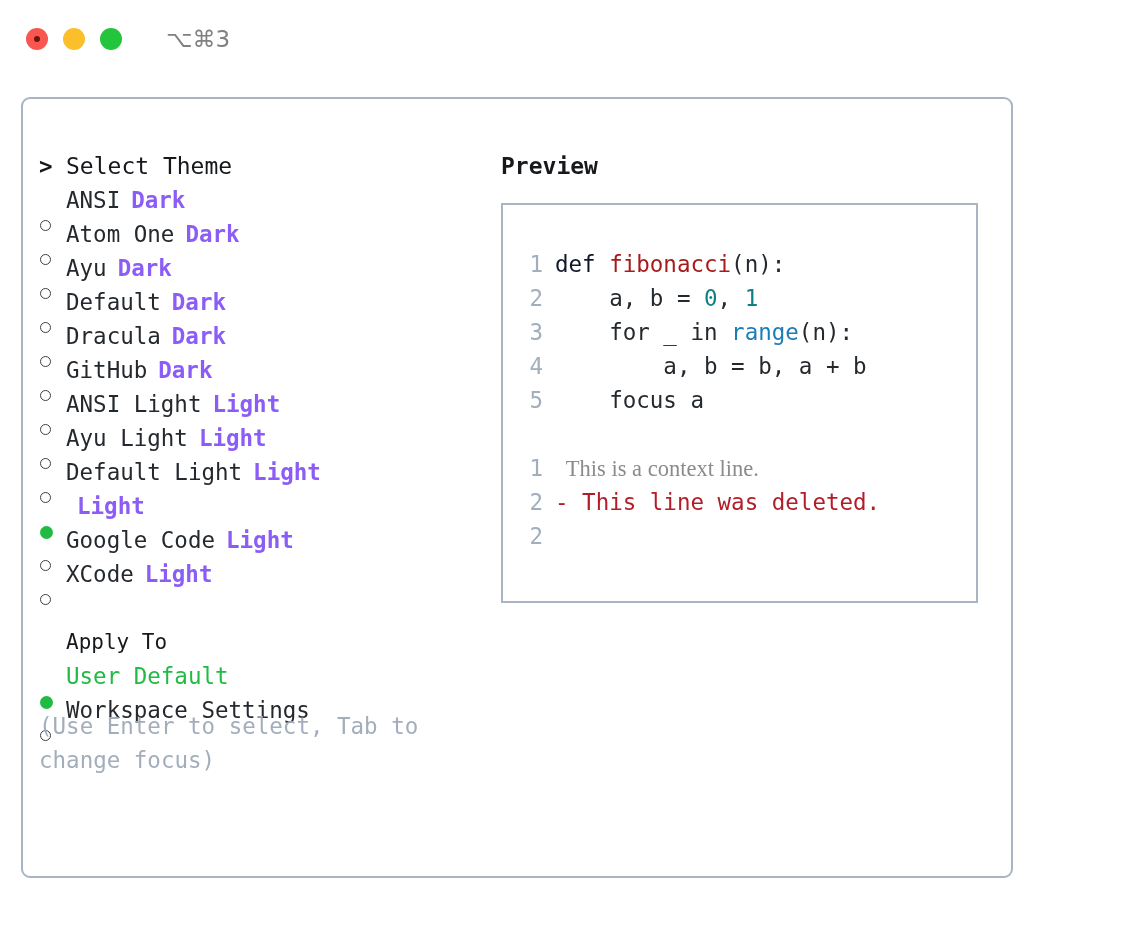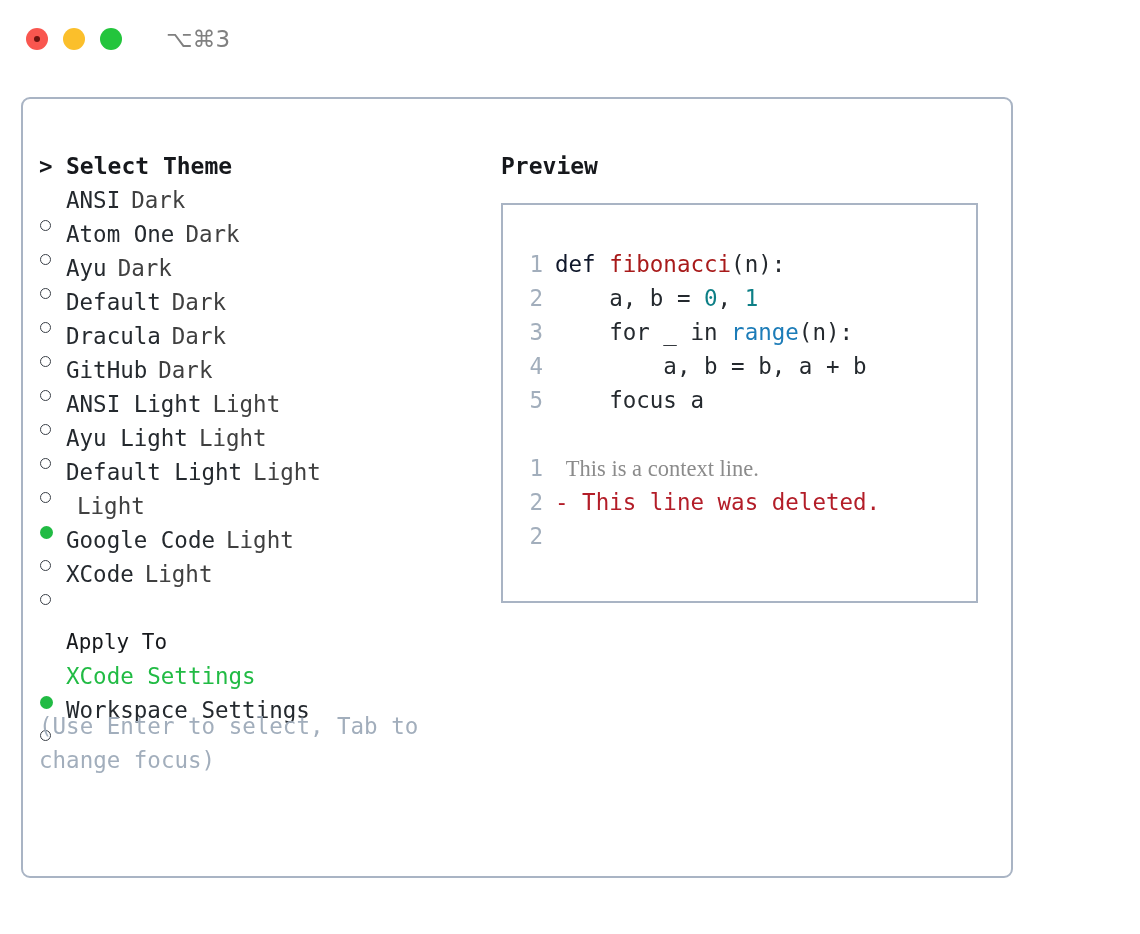--- a/index.html
+++ b/index.html
@@ -134,37 +134,38 @@
     background: #21bb44;
     border-radius: 50%;
     box-sizing: border-box;
   }
   .marker-caret {
     color: #16181c;
     font-weight: bold;
   }
 
   .row-heading {
-    font-weight: bold;
+    font-weight: normal;
     color: #16181c;
     font-size: 23px;
   }
   .row-subheading {
     color: #16181c;
     font-size: 21px;
   }
   .label-name {
     color: #24292e;
   }
   .label-name.selected {
     color: #21bb44;
   }
   .label-kind {
-    color: #404040;
+    color: #8b5cf6;
     padding-left: 11px;
+    font-weight: bold;
   }
 
   .spacer-row { height: 34px; }
 
   #apply-section { margin-top: 0px; }
 
   #help-text {
     position: absolute;
     left: 16px;
     top: 610px;
@@ -269,21 +270,21 @@
           </div>
 
         <div class="spacer-row"></div>
 
         <div id="apply-section">
           <div class="row">
             <span class="marker"></span>
             <span class="row-subheading">Apply To</span>
           </div>
           <div id="apply-list">
-              <div class="row"><span class="marker marker-dot-filled"></span><span class="label-name selected">XCode Settings</span></div>
+              <div class="row"><span class="marker marker-dot-filled"></span><span class="label-name selected">User Default</span></div>
               <div class="row"><span class="marker marker-dot-hollow"></span><span class="label-name">Workspace Settings</span></div>
             </div>
         </div>
       </div>
 
       <div id="help-text">(Use Enter to select, Tab to change focus)</div>
 
       <div id="preview-panel">
         <div id="preview-title">Preview</div>
         <div id="preview-box">

